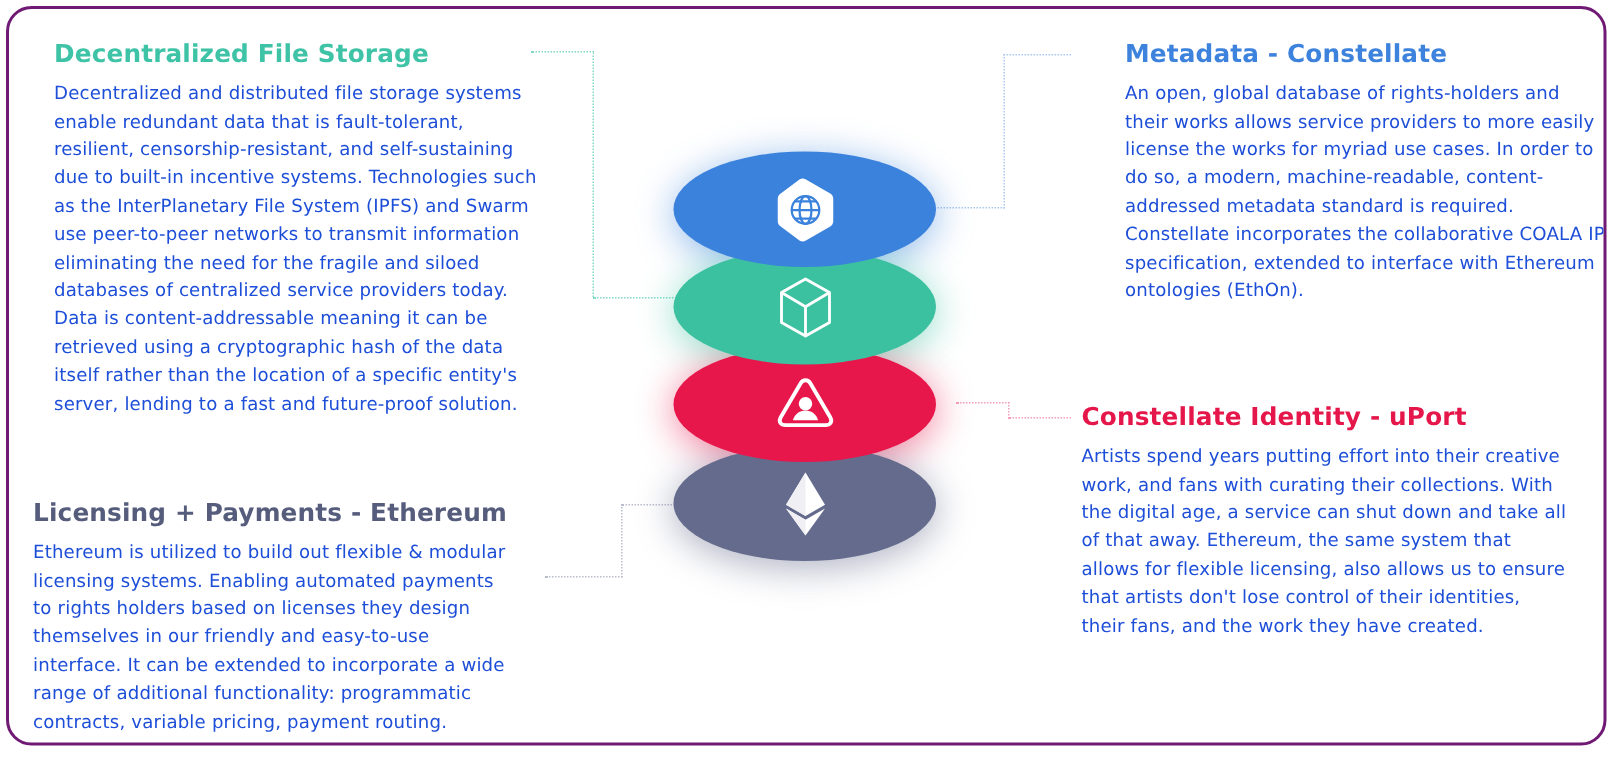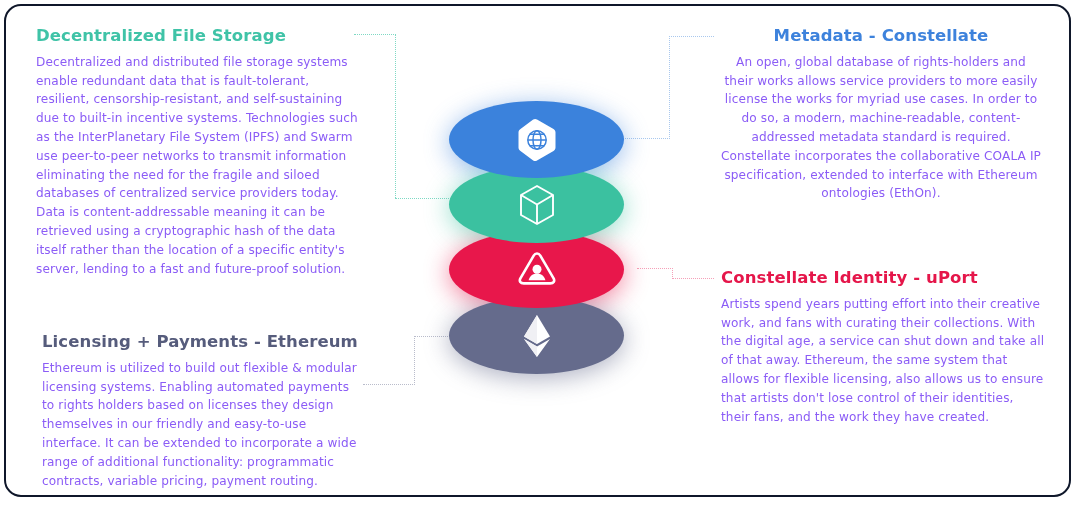--- a/index.html
+++ b/index.html
@@ -7,45 +7,45 @@
   body{
     width:1079px;height:505px;
     background:#ffffff;
     font-family:"DejaVu Sans","Liberation Sans",sans-serif;
     overflow:hidden;
   }
   #frame{
     position:absolute;left:4px;top:4px;
     width:1067px;height:493px;
     box-sizing:border-box;
-    border:2px solid #0f172a;
+    border:2px solid #701a75;
     border-radius:17px;
     background:#fff;
     overflow:hidden;
   }
   .block{position:absolute;}
   .block h2{
     margin:0 0 7px 0;
     font-size:16.5px;
     font-weight:600;
     letter-spacing:0.1px;
     line-height:1.2;
   }
   .block p{
     margin:0;
     font-size:12.1px;
     line-height:1.555;
-    color:#8b5cf6;
+    color:#1d4ed8;
     font-weight:400;
     letter-spacing:0.12px;
   }
   
   #blk-storage   {left:30px; top:20px;  width:330px;}
-  #blk-metadata  {left:715px;top:20px;  width:320px;text-align:center;}
-  #blk-licensing {left:36px; top:326px; width:316px;}
+  #blk-metadata  {left:744px;top:20px;  width:320px;}
+  #blk-licensing {left:16px; top:326px; width:316px;}
   #blk-identity  {left:715px;top:262px; width:325px;}
 
   #blk-storage   h2{color:#3FC3A7;}
   #blk-metadata  h2{color:#3D82DC;}
   #blk-licensing h2{color:#565C7C;}
   #blk-identity  h2{color:#E5164A;}
 
   
   #stack{position:absolute;left:0;top:0;width:1067px;height:493px;}
   .layer{

